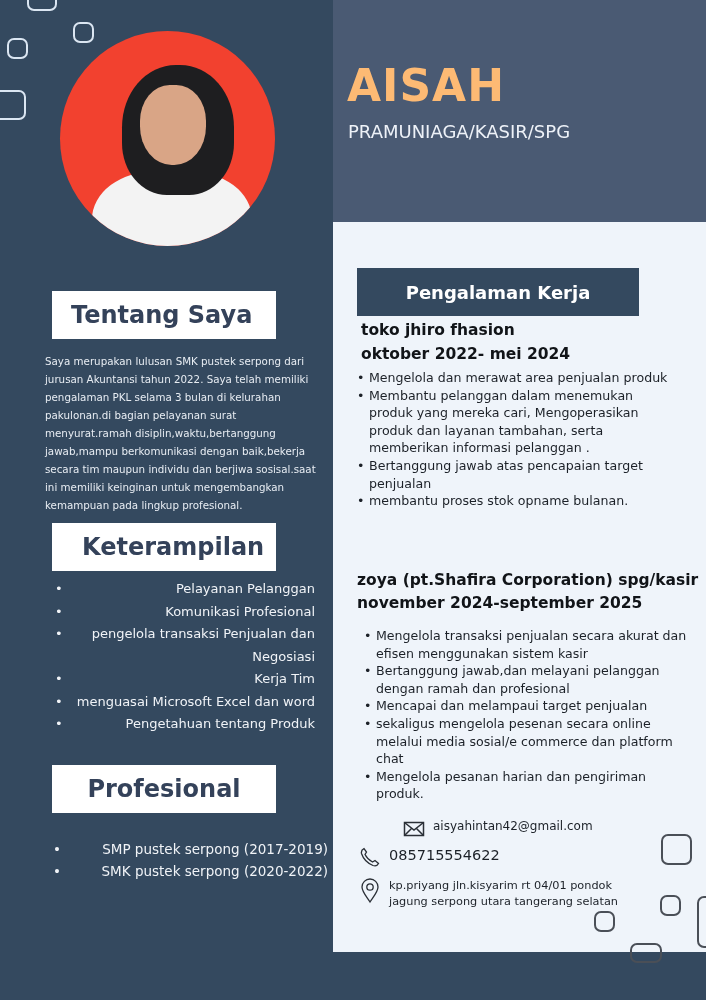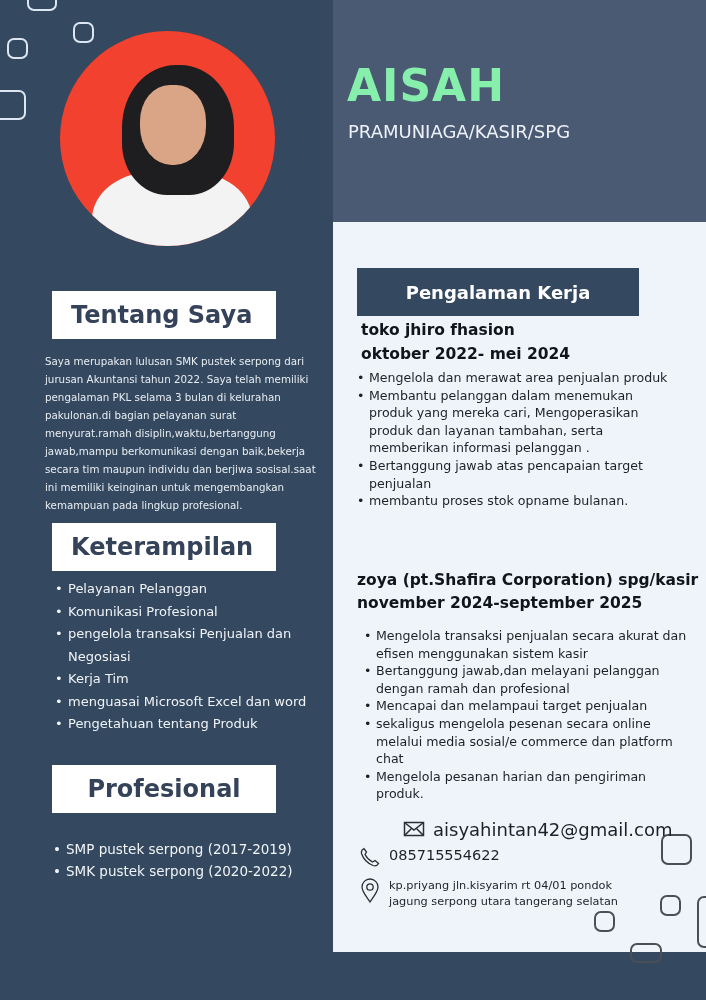--- a/index.html
+++ b/index.html
@@ -39,21 +39,21 @@
     background: #1e1e20; border-radius: 48% 48% 40% 40%;
   }
   .photo .face {
     position: absolute; left: 80px; top: 54px; width: 66px; height: 80px;
     background: #d9a586; border-radius: 45% 45% 48% 48%;
   }
 
   .name {
     position: absolute; left: 347px; top: 60px;
     font-family: "DejaVu Sans", sans-serif; font-weight: bold;
-    font-size: 44px; color: #86efac; letter-spacing: 1px;
+    font-size: 44px; color: #fdba74; letter-spacing: 1px;
   }
   .title {
     position: absolute; left: 348px; top: 121px;
     font-family: "DejaVu Sans", sans-serif; font-size: 18px;
     color: #eef2f8;
   }
 
   .section-box {
     position: absolute; background: #ffffff; height: 48px;
     display: flex; align-items: center;
@@ -69,21 +69,21 @@
 
   .about {
     position: absolute; left: 45px; top: 352px; width: 275px;
     font-size: 10.3px; line-height: 18px; color: #e8edf3;
   }
   .skills, .edu {
     position: absolute; list-style: none; color: #f0f3f7;
   }
   .skills { left: 55px; top: 578px; width: 260px; font-size: 13px; line-height: 22.5px; }
   .edu { left: 53px; top: 838px; width: 275px; font-size: 13.5px; line-height: 22.3px; }
-  .skills li, .edu li { position: relative; padding-left: 13px; }
+  .skills li, .edu li { position: relative; padding-left: 13px; text-align: right; }
   .skills li::before, .edu li::before {
     content: "•"; position: absolute; left: 0; top: 0;
   }
 
   .job-head {
     position: absolute; font-weight: bold; color: #111418;
   }
   .job1-title { left: 361px; top: 321px; font-size: 15.5px; }
   .job1-date { left: 361px; top: 345px; font-size: 15.5px; }
   .job2-title { left: 357px; top: 571px; font-size: 15.5px; }
@@ -95,21 +95,21 @@
   }
   .job1-list { left: 357px; top: 369px; width: 320px; }
   .job2-list { left: 364px; top: 627px; width: 325px; }
   .job-list li { position: relative; padding-left: 12px; }
   .job-list li::before { content: "•"; position: absolute; left: 0; top: 0; }
 
   .contact-row {
     position: absolute; display: flex; align-items: flex-start; color: #1c2128;
   }
   .contact-row .icon { width: 22px; height: 20px; margin-right: 8px; flex-shrink: 0; }
-  .contact-email { left: 359px; top: 819px; font-size: 18px; padding-left: 44px; }
+  .contact-email { left: 359px; top: 819px; font-size: 12px; padding-left: 44px; }
   .contact-phone { left: 359px; top: 847px; font-size: 14.5px; }
   .contact-addr { left: 359px; top: 878px; font-size: 11.3px; line-height: 16px; width: 290px; }
 </style>
 </head>
 <body>
 
 <div class="left-col"></div>
 <div class="header"></div>
 <div class="content-panel"></div>
 
@@ -131,21 +131,21 @@
 </div>
 
 <div class="name">AISAH</div>
 <div class="title">PRAMUNIAGA/KASIR/SPG</div>
 
 <div class="section-box" style="left:52px;top:291px;width:224px;justify-content:flex-start;padding-left:19px;">
   <span>Tentang Saya</span>
 </div>
 <p class="about">Saya merupakan lulusan SMK pustek serpong dari jurusan Akuntansi tahun 2022. Saya telah memiliki pengalaman PKL selama 3 bulan di kelurahan pakulonan.di bagian pelayanan surat menyurat.ramah disiplin,waktu,bertanggung jawab,mampu berkomunikasi dengan baik,bekerja secara tim maupun individu dan berjiwa sosisal.saat ini memiliki keinginan untuk mengembangkan kemampuan pada lingkup profesional.</p>
 
-<div class="section-box" style="left:52px;top:523px;width:224px;justify-content:flex-start;padding-left:19px;">
+<div class="section-box" style="left:52px;top:523px;width:224px;justify-content:flex-start;padding-left:30px;">
   <span>Keterampilan</span>
 </div>
 <ul class="skills">
   <li>Pelayanan Pelanggan</li>
   <li>Komunikasi Profesional</li>
   <li>pengelola transaksi Penjualan dan Negosiasi</li>
   <li>Kerja Tim</li>
   <li>menguasai Microsoft Excel dan word</li>
   <li>Pengetahuan tentang Produk</li>
 </ul>

